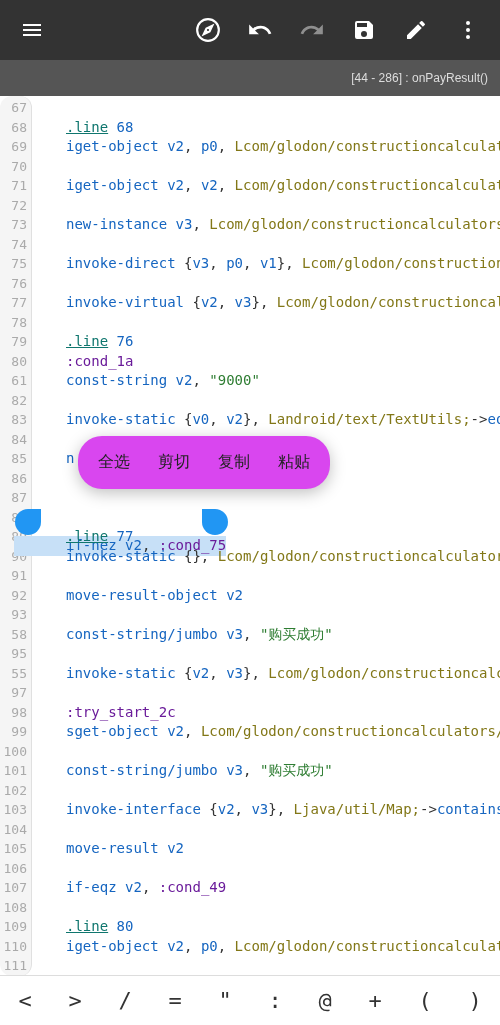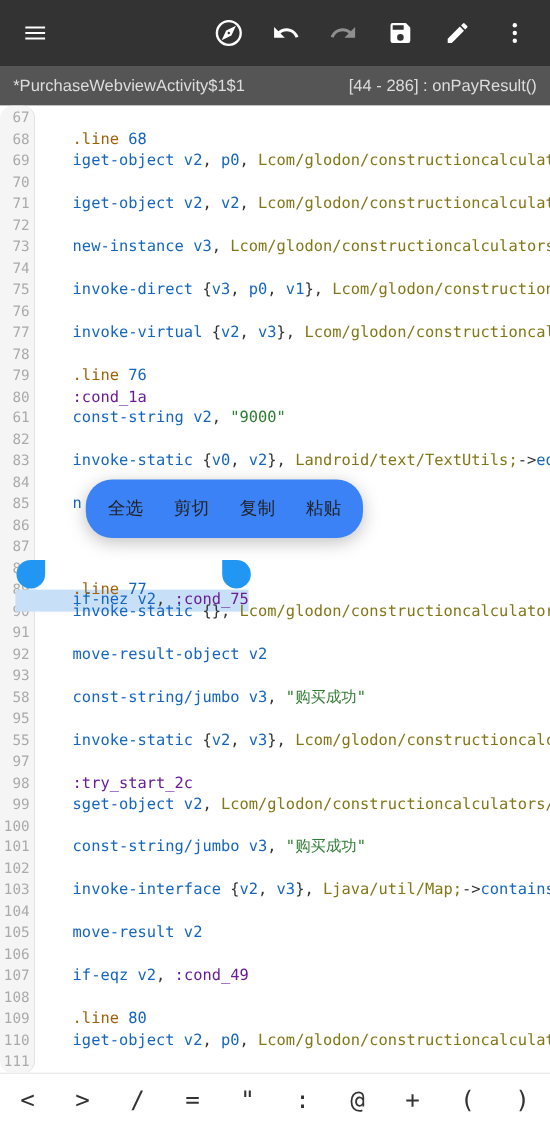--- a/index.html
+++ b/index.html
@@ -2,39 +2,39 @@
 <html><head>
 <meta charset="utf-8">
 <style>
   * { margin: 0; padding: 0; box-sizing: border-box; }
   html, body { width: 500px; height: 1025px; overflow: hidden; font-family: Arial, sans-serif; }
   .toolbar { background: #333; height: 60px; display: flex; align-items: center; padding: 0 8px; gap: 4px; }
   .toolbar-btn { width: 48px; height: 48px; display: flex; align-items: center; justify-content: center; color: #fff; cursor: pointer; }
   .toolbar-btn.disabled { opacity: 0.45; }
   .toolbar-spacer { flex: 1; }
   .statusbar { background: #555; height: 36px; display: flex; align-items: center; padding: 0 12px; color: #ddd; font-size: 15px; }
-  .statusbar .right { margin-left: auto; font-size: 15px; }
+  .statusbar .right { margin-left: auto; font-size: 12px; }
   .editor { height: 879px; background: #fff; position: relative; overflow: hidden; }
   .gutter { position: absolute; left: 0; top: 0; width: 32px; background: #f5f5f5; border-right: 1px solid #e0e0e0; text-align: right; font-size: 13px; color: #aaa; font-family: monospace; padding-top: 2px; border-radius: 12px; }
   .gutter div { height: 19.5px; line-height: 19.5px; padding-right: 4px; }
   .code { position: absolute; left: 32px; top: 0; right: 0; font-family: monospace; font-size: 14px; padding-top: 2px; white-space: nowrap; }
   .code .line { height: 19.5px; line-height: 19.5px; padding-left: 4px; }
   .indent { display: inline-block; width: 30px; }
   .kw { color: #1565c0; }
-  .dir { color: #a16207; }
+  .dir { color: #0f766e; text-decoration: underline; }
   .reg { color: #1565c0; }
   .type { color: #827717; }
   .lbl { color: #6a1b9a; }
   .str { color: #2e7d32; }
   .pun { color: #333; }
   .sel-line { background: #c7e0f7; display: inline-block; border-radius: 0; }
   .sel-handle { position: absolute; width: 26px; height: 26px; background: #2196f3; border-radius: 50%; }
   .sel-handle.left { border-top-right-radius: 0; }
   .sel-handle.right { border-top-left-radius: 0; }
-  .context-menu { position: absolute; background: #3b82f6; border-radius: 24px; box-shadow: 0 4px 16px rgba(0,0,0,0.25); display: flex; padding: 10px 6px; gap: 0; text-align: right; }
+  .context-menu { position: absolute; background: #d946ef; border-radius: 24px; box-shadow: 0 4px 16px rgba(0,0,0,0.25); display: flex; padding: 10px 6px; gap: 0; text-align: right; }
   .context-menu span { padding: 6px 14px; font-size: 16px; color: #222; cursor: pointer; }
   .bottombar { height: 50px; background: #fff; border-top: 1px solid #ddd; display: flex; }
   .bottombar div { flex: 1; display: flex; align-items: center; justify-content: center; font-size: 22px; color: #333; font-family: monospace; cursor: pointer; }
 </style>
 </head>
 <body>
 
 <div class="toolbar">
   <div class="toolbar-btn">
       <svg width="24" height="24" viewBox="0 0 24 24" fill="#fff">
@@ -71,21 +71,20 @@
   <div class="toolbar-btn">
       <svg width="24" height="24" viewBox="0 0 24 24" fill="#fff">
         <circle cx="12" cy="5" r="2"></circle>
         <circle cx="12" cy="12" r="2"></circle>
         <circle cx="12" cy="19" r="2"></circle>
       </svg>
     </div>
 </div>
 
 <div class="statusbar">
-  <span>*PurchaseWebviewActivity$1$1</span>
   <span class="right">[44 - 286] : onPayResult()</span>
 </div>
 
 <div class="editor">
   <div class="gutter" id="gutter">
       <div>67</div>
       <div>68</div>
       <div>69</div>
       <div>70</div>
       <div>71</div>

